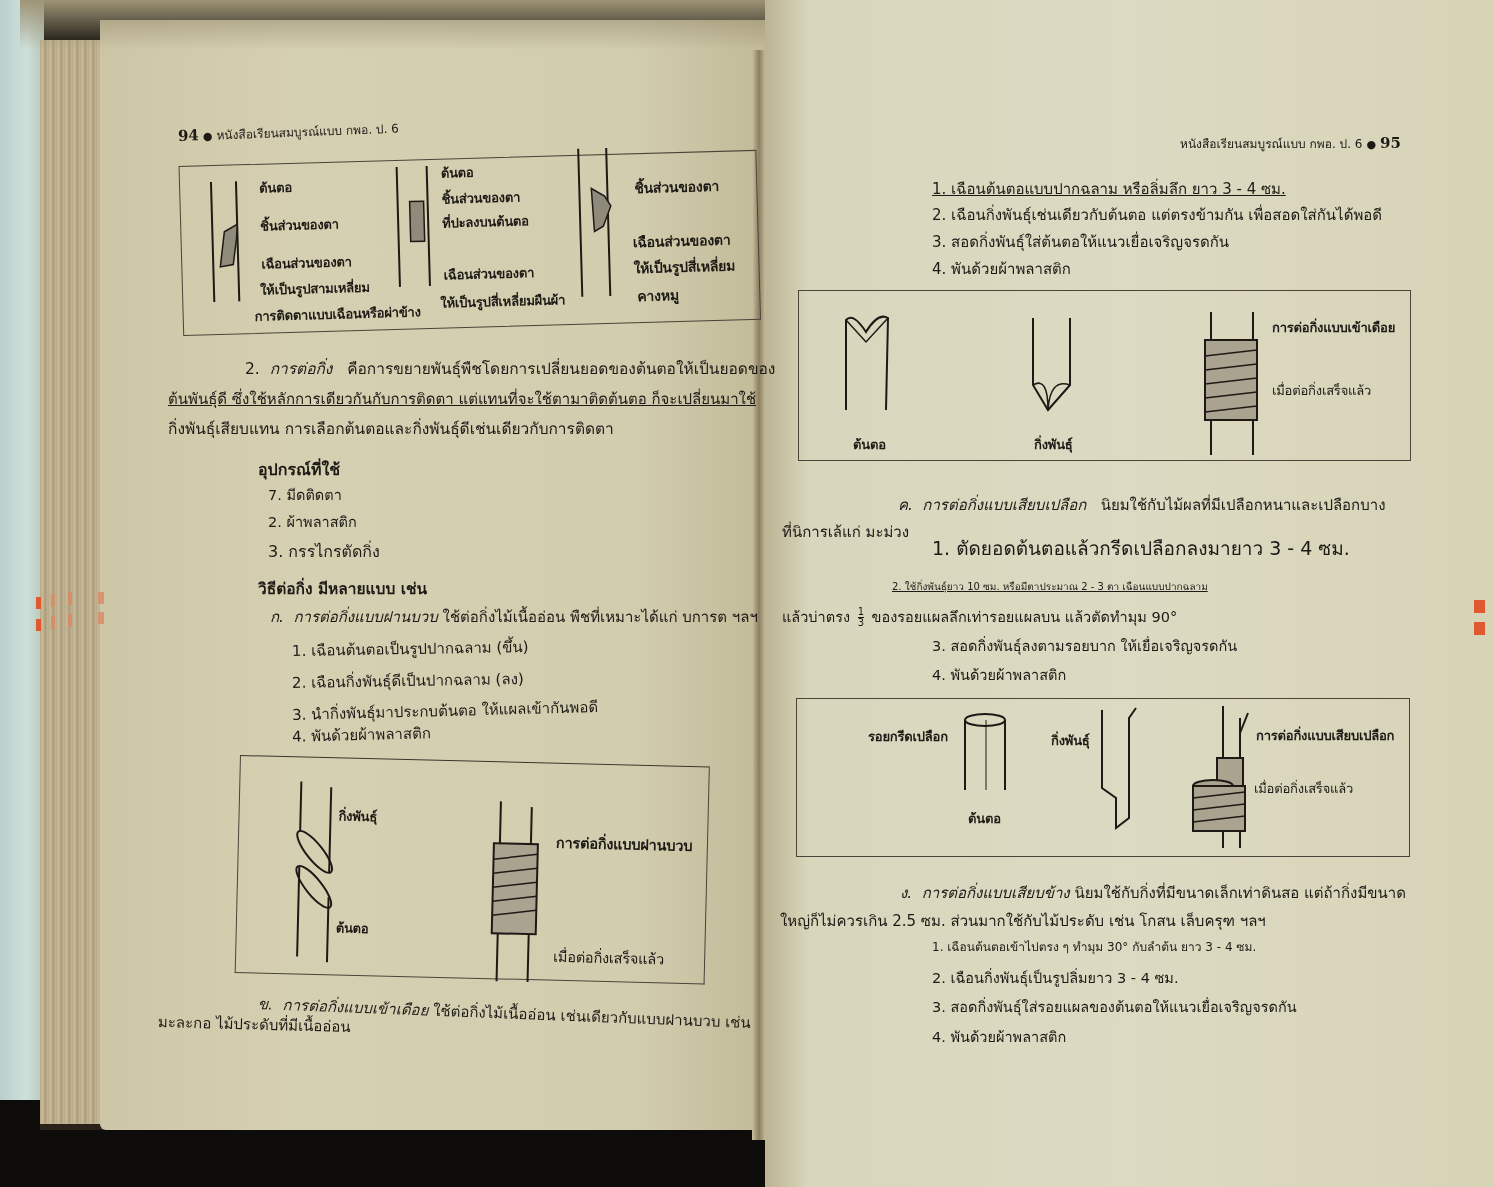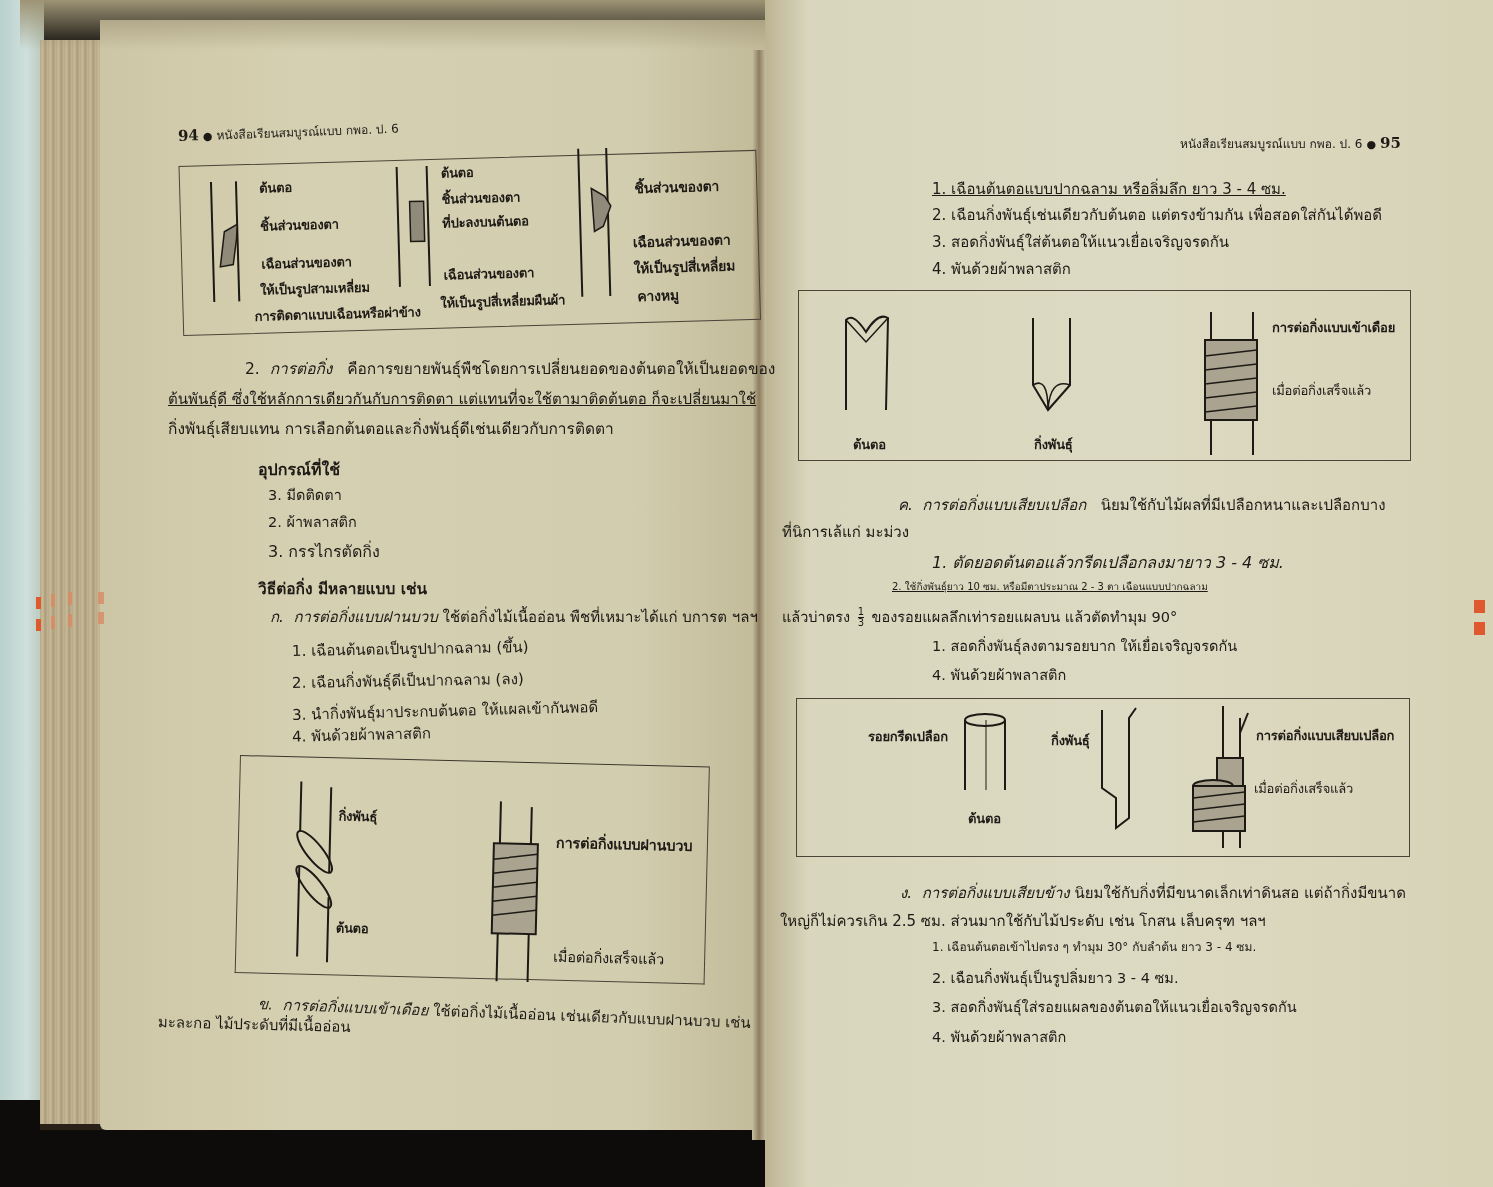--- a/index.html
+++ b/index.html
@@ -98,21 +98,21 @@
   <div class="lbl" style="left:455px;top:150px;font-size:14px;">คางหมู</div>
 </div>
 
 <div class="p" style="left:245px;top:360px;">
   <span>2.</span>&nbsp;&nbsp;<i>การต่อกิ่ง</i>&nbsp;&nbsp;&nbsp;<span>คือการขยายพันธุ์พืชโดยการเปลี่ยนยอดของต้นตอให้เป็นยอดของ</span>
 </div>
 <div class="p" style="left:168px;top:390px;font-size:15px;text-decoration:underline;">ต้นพันธุ์ดี ซึ่งใช้หลักการเดียวกันกับการติดตา แต่แทนที่จะใช้ตามาติดต้นตอ ก็จะเปลี่ยนมาใช้</div>
 <div class="p" style="left:168px;top:420px;">กิ่งพันธุ์เสียบแทน การเลือกต้นตอและกิ่งพันธุ์ดีเช่นเดียวกับการติดตา</div>
 
 <div class="p b" style="left:258px;top:460px;font-size:16px;">อุปกรณ์ที่ใช้</div>
-<div class="p" style="left:268px;top:487px;font-size:14.5px;">3.  มีดติดตา</div>
+<div class="p" style="left:268px;top:487px;font-size:14.5px;">7.  มีดติดตา</div>
 <div class="p" style="left:268px;top:514px;font-size:14.5px;text-align:center;">2.  ผ้าพลาสติก</div>
 <div class="p" style="left:268px;top:542px;font-size:16px;">3.  กรรไกรตัดกิ่ง</div>
 
 <div class="p b" style="left:258px;top:580px;">วิธีต่อกิ่ง มีหลายแบบ เช่น</div>
 
 <div class="p" style="left:270px;top:608px;font-size:15px;">
   <i>ก.</i>&nbsp;&nbsp;<i>การต่อกิ่งแบบฝานบวบ</i> <span>ใช้ต่อกิ่งไม้เนื้ออ่อน พืชที่เหมาะได้แก่ บการต ฯลฯ</span>
 </div>
 <div class="p" style="left:292px;top:640px;transform:rotate(-1deg);font-size:15px;">1.  เฉือนต้นตอเป็นรูปปากฉลาม (ขึ้น)</div>
 <div class="p" style="left:292px;top:672px;transform:rotate(-1deg);font-size:15px;">2.  เฉือนกิ่งพันธุ์ดีเป็นปากฉลาม (ลง)</div>
@@ -172,28 +172,28 @@
   <div class="lbl" style="left:55px;top:144px;">ต้นตอ</div>
   <div class="lbl" style="left:236px;top:144px;">กิ่งพันธุ์</div>
   <div class="lbl" style="left:474px;top:27px;">การต่อกิ่งแบบเข้าเดือย</div>
   <div class="lbl plain" style="left:474px;top:90px;">เมื่อต่อกิ่งเสร็จแล้ว</div>
 </div>
 
 <div class="p" style="left:898px;top:496px;font-size:15px;">
   <i>ค.</i>&nbsp;&nbsp;<i>การต่อกิ่งแบบเสียบเปลือก</i>&nbsp;&nbsp;&nbsp;<span>นิยมใช้กับไม้ผลที่มีเปลือกหนาและเปลือกบาง</span>
 </div>
 <div class="p" style="left:782px;top:523px;font-size:15px;">ที่นิการเล้แก่ มะม่วง</div>
-<div class="p" style="left:932px;top:553px;font-size:16px;font-style:italic;">1.  ตัดยอดต้นตอแล้วกรีดเปลือกลงมายาว 3 - 4 ซม.</div>
+<div class="p" style="left:932px;top:537px;font-size:19px;">1.  ตัดยอดต้นตอแล้วกรีดเปลือกลงมายาว 3 - 4 ซม.</div>
 <div class="p" style="left:892px;top:581px;font-size:10px;text-decoration:underline;">2.  ใช้กิ่งพันธุ์ยาว 10 ซม. หรือมีตาประมาณ 2 - 3 ตา เฉือนแบบปากฉลาม</div>
 <div class="p" style="left:782px;top:607px;font-size:14.5px;">
   <span>แล้วบ่าตรง</span>
   <span style="display:inline-block;vertical-align:middle;text-align:center;font-size:10px;line-height:1;margin:0 3px;"><span style="display:block;border-bottom:1px solid #1d1a16;">1</span><span style="display:block;">3</span></span>
   <span>ของรอยแผลลึกเท่ารอยแผลบน แล้วตัดทำมุม 90°</span>
 </div>
-<div class="p" style="left:932px;top:638px;font-size:14.5px;">1.  สอดกิ่งพันธุ์ลงตามรอยบาก ให้เยื่อเจริญจรดกัน</div>
+<div class="p" style="left:932px;top:638px;font-size:14.5px;">3.  สอดกิ่งพันธุ์ลงตามรอยบาก ให้เยื่อเจริญจรดกัน</div>
 <div class="p" style="left:932px;top:667px;font-size:14.5px;">4.  พันด้วยผ้าพลาสติก</div>
 
 <div style="position:absolute;left:796px;top:698px;width:614px;height:160px;">
   <div class="figbox" style="left:0;top:0;width:614px;height:159px;"></div>
   <svg class="illus" style="left:0;top:0" width="614" height="160">
     <g stroke="#1d1a16" stroke-width="2" fill="none">
       <ellipse cx="189" cy="22" rx="20" ry="6"></ellipse>
       <line x1="169" y1="22" x2="169" y2="92"></line>
         <line x1="209" y1="22" x2="209" y2="92"></line>
       <line x1="190" y1="22" x2="190" y2="92" stroke-width="1"></line>

